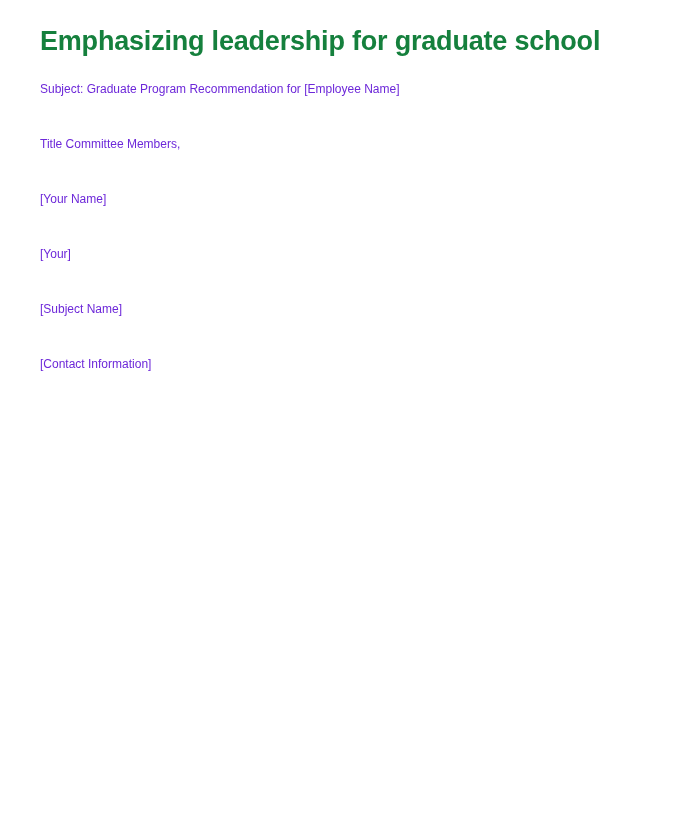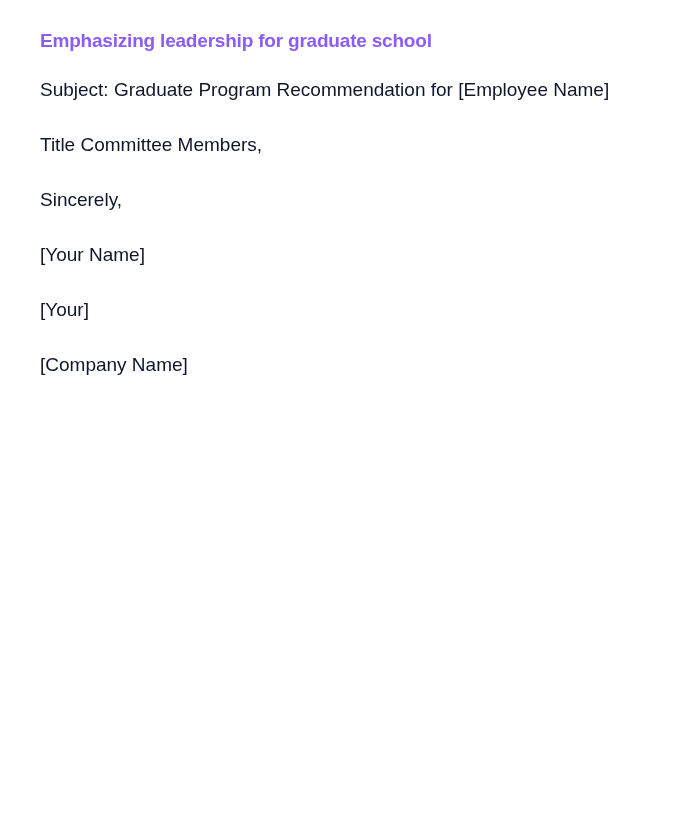--- a/index.html
+++ b/index.html
@@ -12,51 +12,51 @@
     width: 700px;
     height: 837px;
     font-family: "Liberation Sans", sans-serif;
     overflow: hidden;
   }
   .article {
     padding: 27px 40px 0 40px;
   }
   .article-heading {
     margin: 0 0 17px 0;
-    font-size: 19px;
+    font-size: 27px;
     line-height: 28px;
     font-weight: 700;
-    color: #8b5cf6;
+    color: #15803d;
     letter-spacing: -0.2px;
     max-width: 600px;
   }
   .letter-body p {
     margin: 0 0 20px 0;
-    font-size: 19px;
+    font-size: 12px;
     line-height: 35px;
     font-weight: 400;
-    color: #0f172a;
+    color: #6d28d9;
     max-width: 592px;
   }
 </style>
 </head>
 <body>
 
 <div class="article">
   <h1 class="article-heading">Emphasizing leadership for graduate school</h1>
 
   <div class="letter-body">
     <p>Subject: Graduate Program Recommendation for [Employee Name]</p>
 
     <p>Title Committee Members,</p>
 
 
 
-    <p>Sincerely,</p>
 
     <p>[Your Name]</p>
 
     <p>[Your]</p>
 
-    <p>[Company Name]</p>
+    <p>[Subject Name]</p>
 
+    <p>[Contact Information]</p>
   </div>
 </div>
 
 </body></html>

